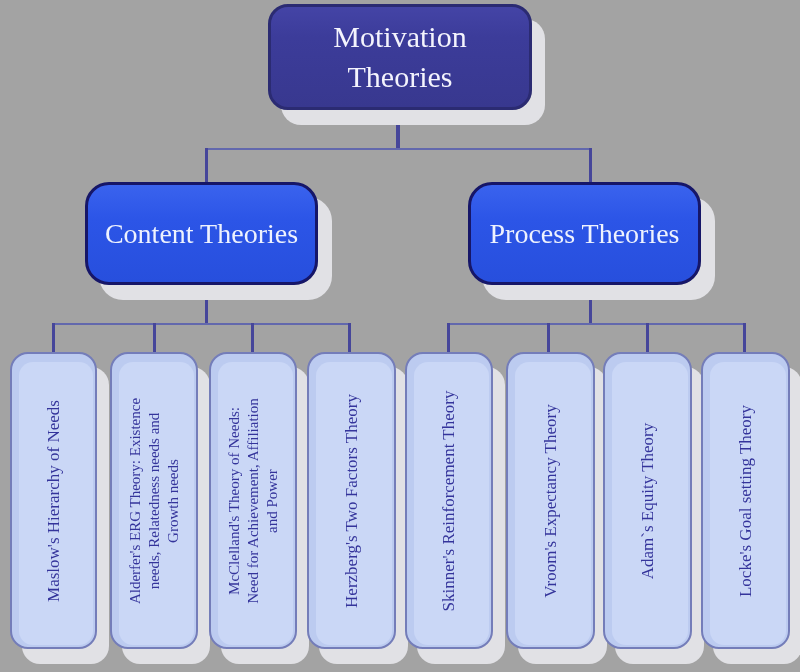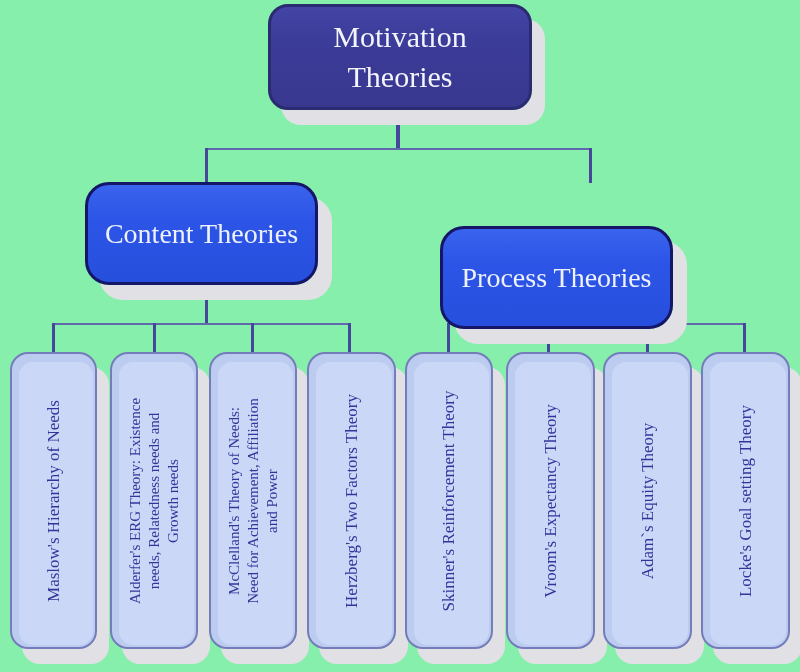--- a/index.html
+++ b/index.html
@@ -1,17 +1,17 @@
 <!DOCTYPE html>
 <html><head>
 <meta charset="utf-8">
 <style>
   html,body{margin:0;padding:0;background:#ffffff;}
   .stage{
-    position:relative;width:800px;height:672px;background:#86efac;overflow:hidden;
+    position:relative;width:800px;height:672px;background:#a3a3a3;overflow:hidden;
     font-family:"Liberation Serif","DejaVu Serif",serif;
   }
   
   .line{position:absolute;background:#46469a;}
   .line.h{height:2px;background:#6268ad;}
   .line.stem{width:4px;}
   .line.drop{width:3px;}
   
   .box{position:absolute;box-sizing:border-box;}
   .root-box{
@@ -25,21 +25,21 @@
   }
   .branch-box{
     top:182px;width:233px;height:103px;
     background:linear-gradient(180deg,#3a63ee 0%,#2c55e7 35%,#274fdd 100%);
     border:3px solid #161668;border-radius:24px;
     box-shadow:14px 15px 0 #e1e1e5;
     display:flex;align-items:center;justify-content:center;
     color:#eef2fe;font-size:28px;text-align:center;
   }
   .branch-content{left:85px;}
-  .branch-process{left:440px;margin-top:44px;}
+  .branch-process{left:468px;}
   .leaf{
     top:352px;height:297px;
     background:#bccbf0;
     border:2.5px solid #747db9;border-radius:18px;
     box-shadow:12px 15px 0 #e1e1e5;
   }
   .leaf-inner{
     position:absolute;left:7px;top:8px;right:2px;bottom:2px;
     background:#cad7f6;border-radius:14px;
   }

